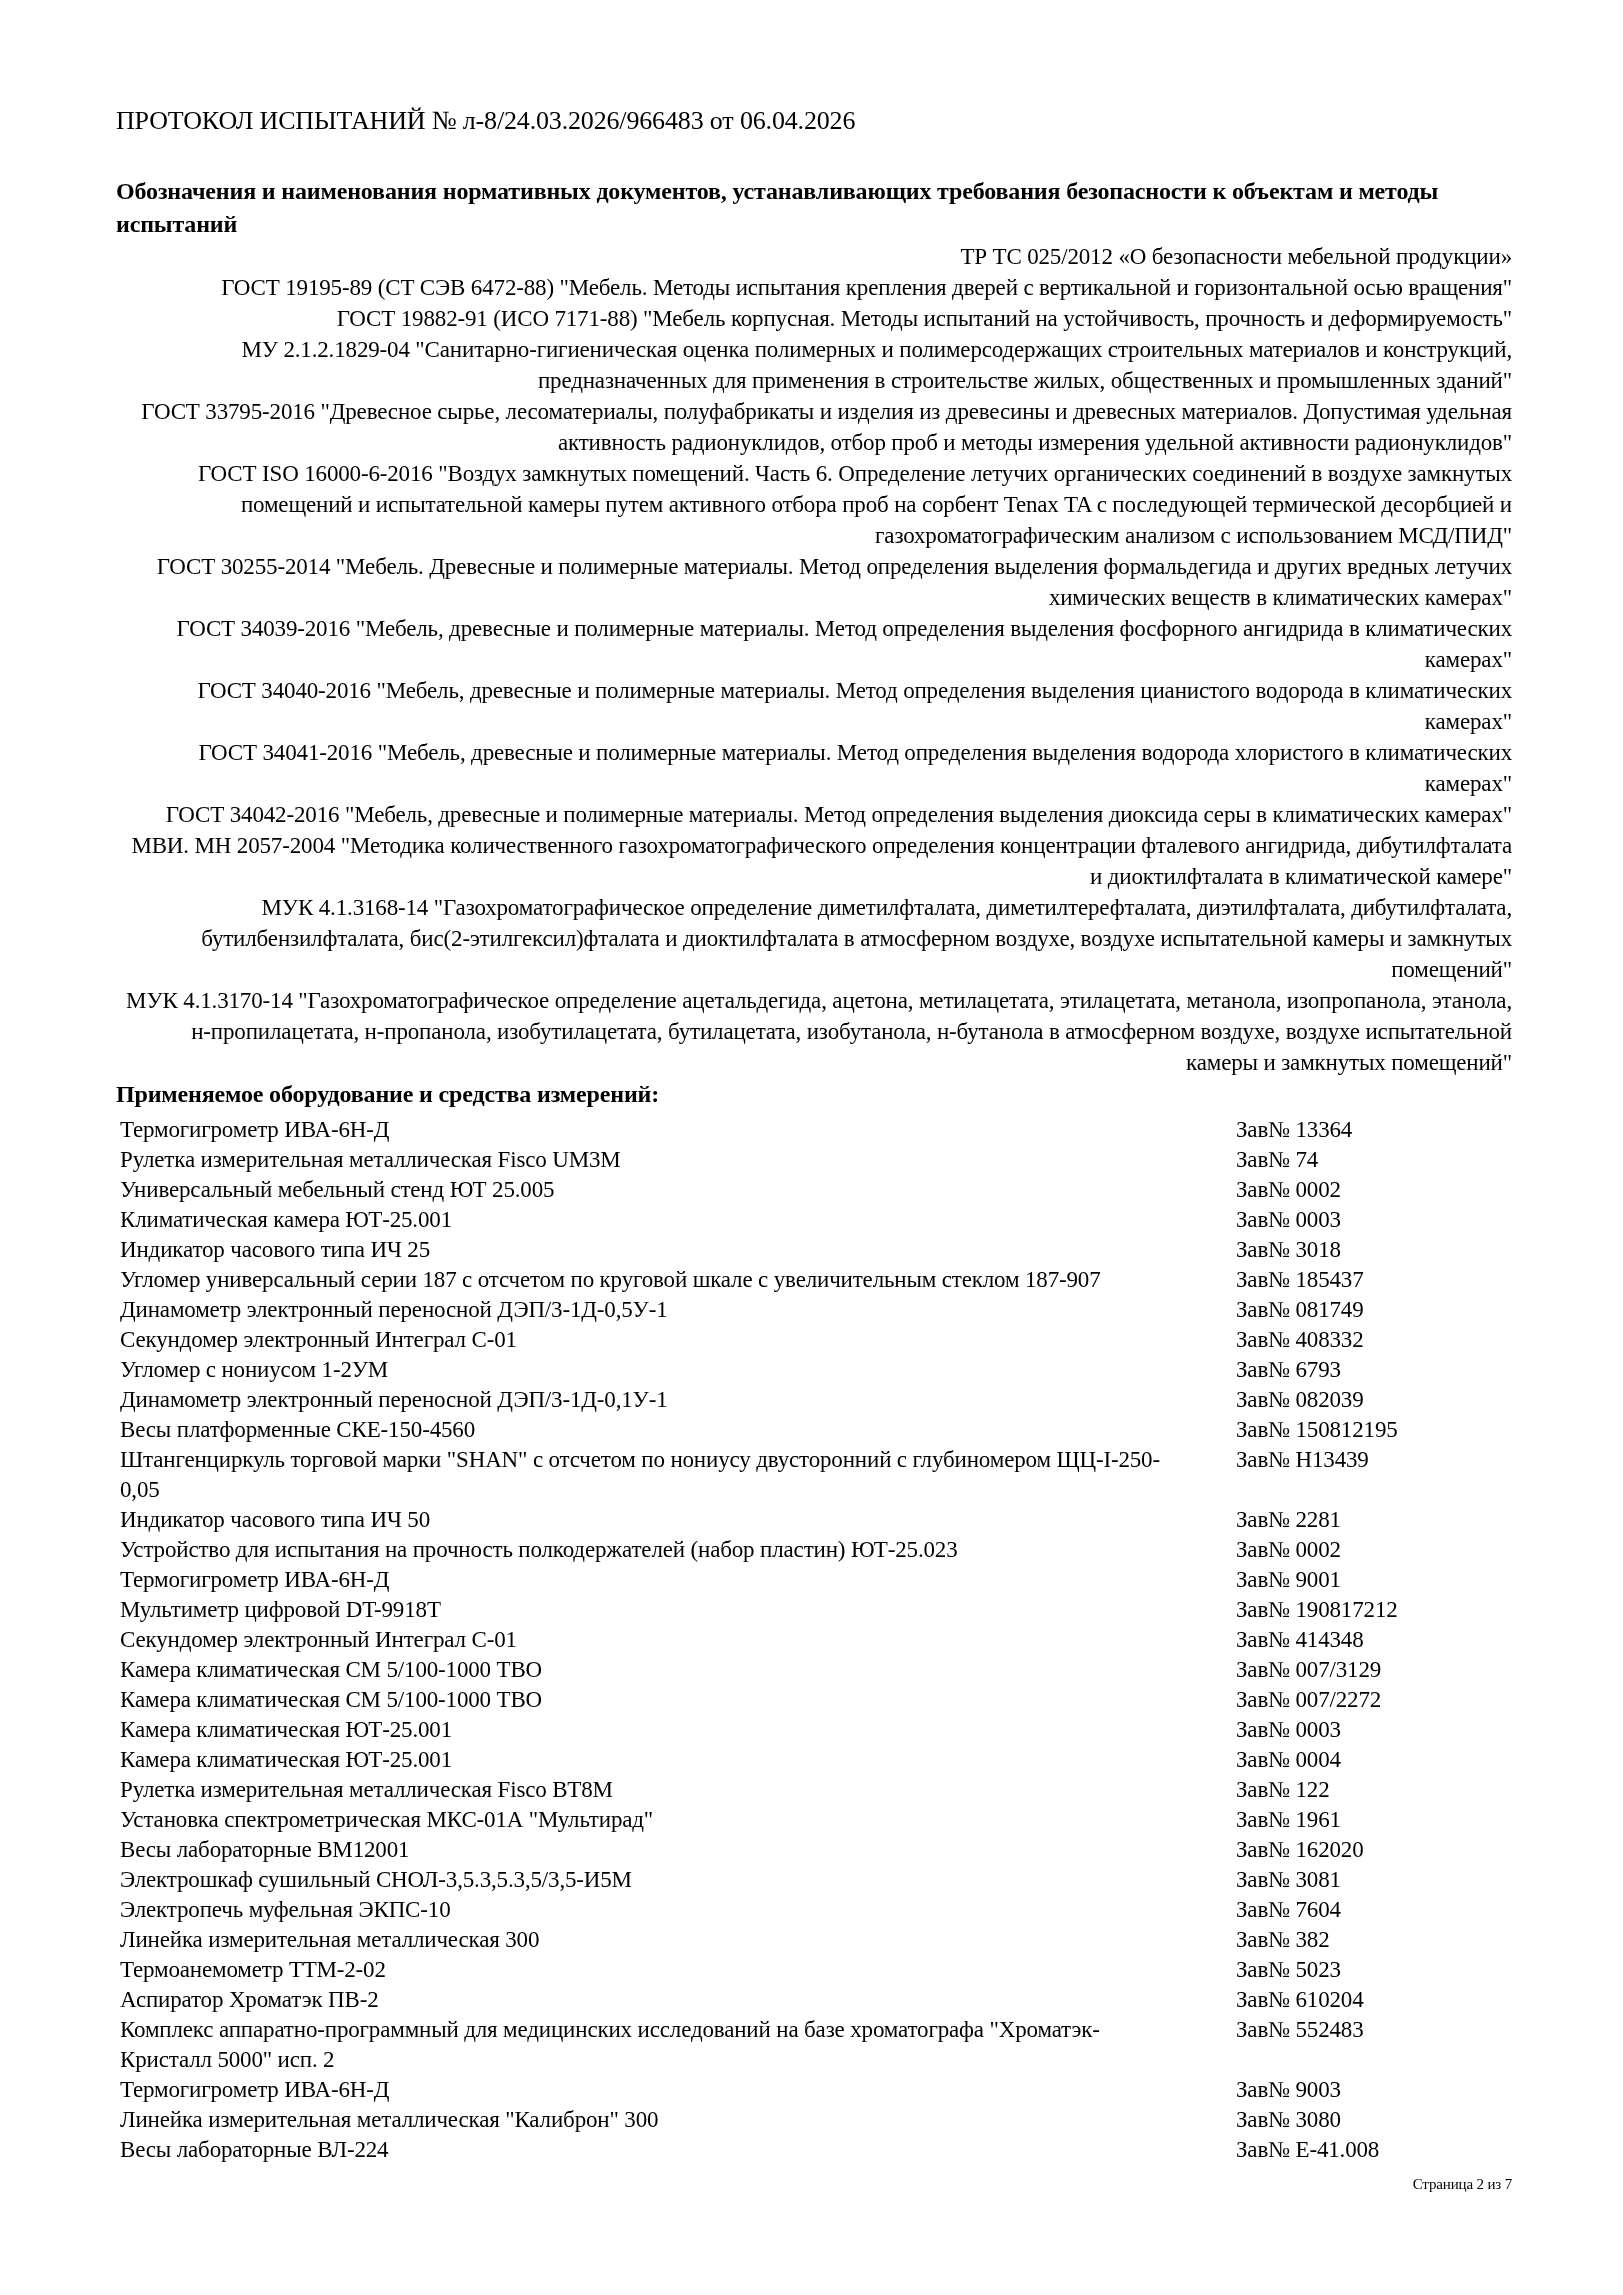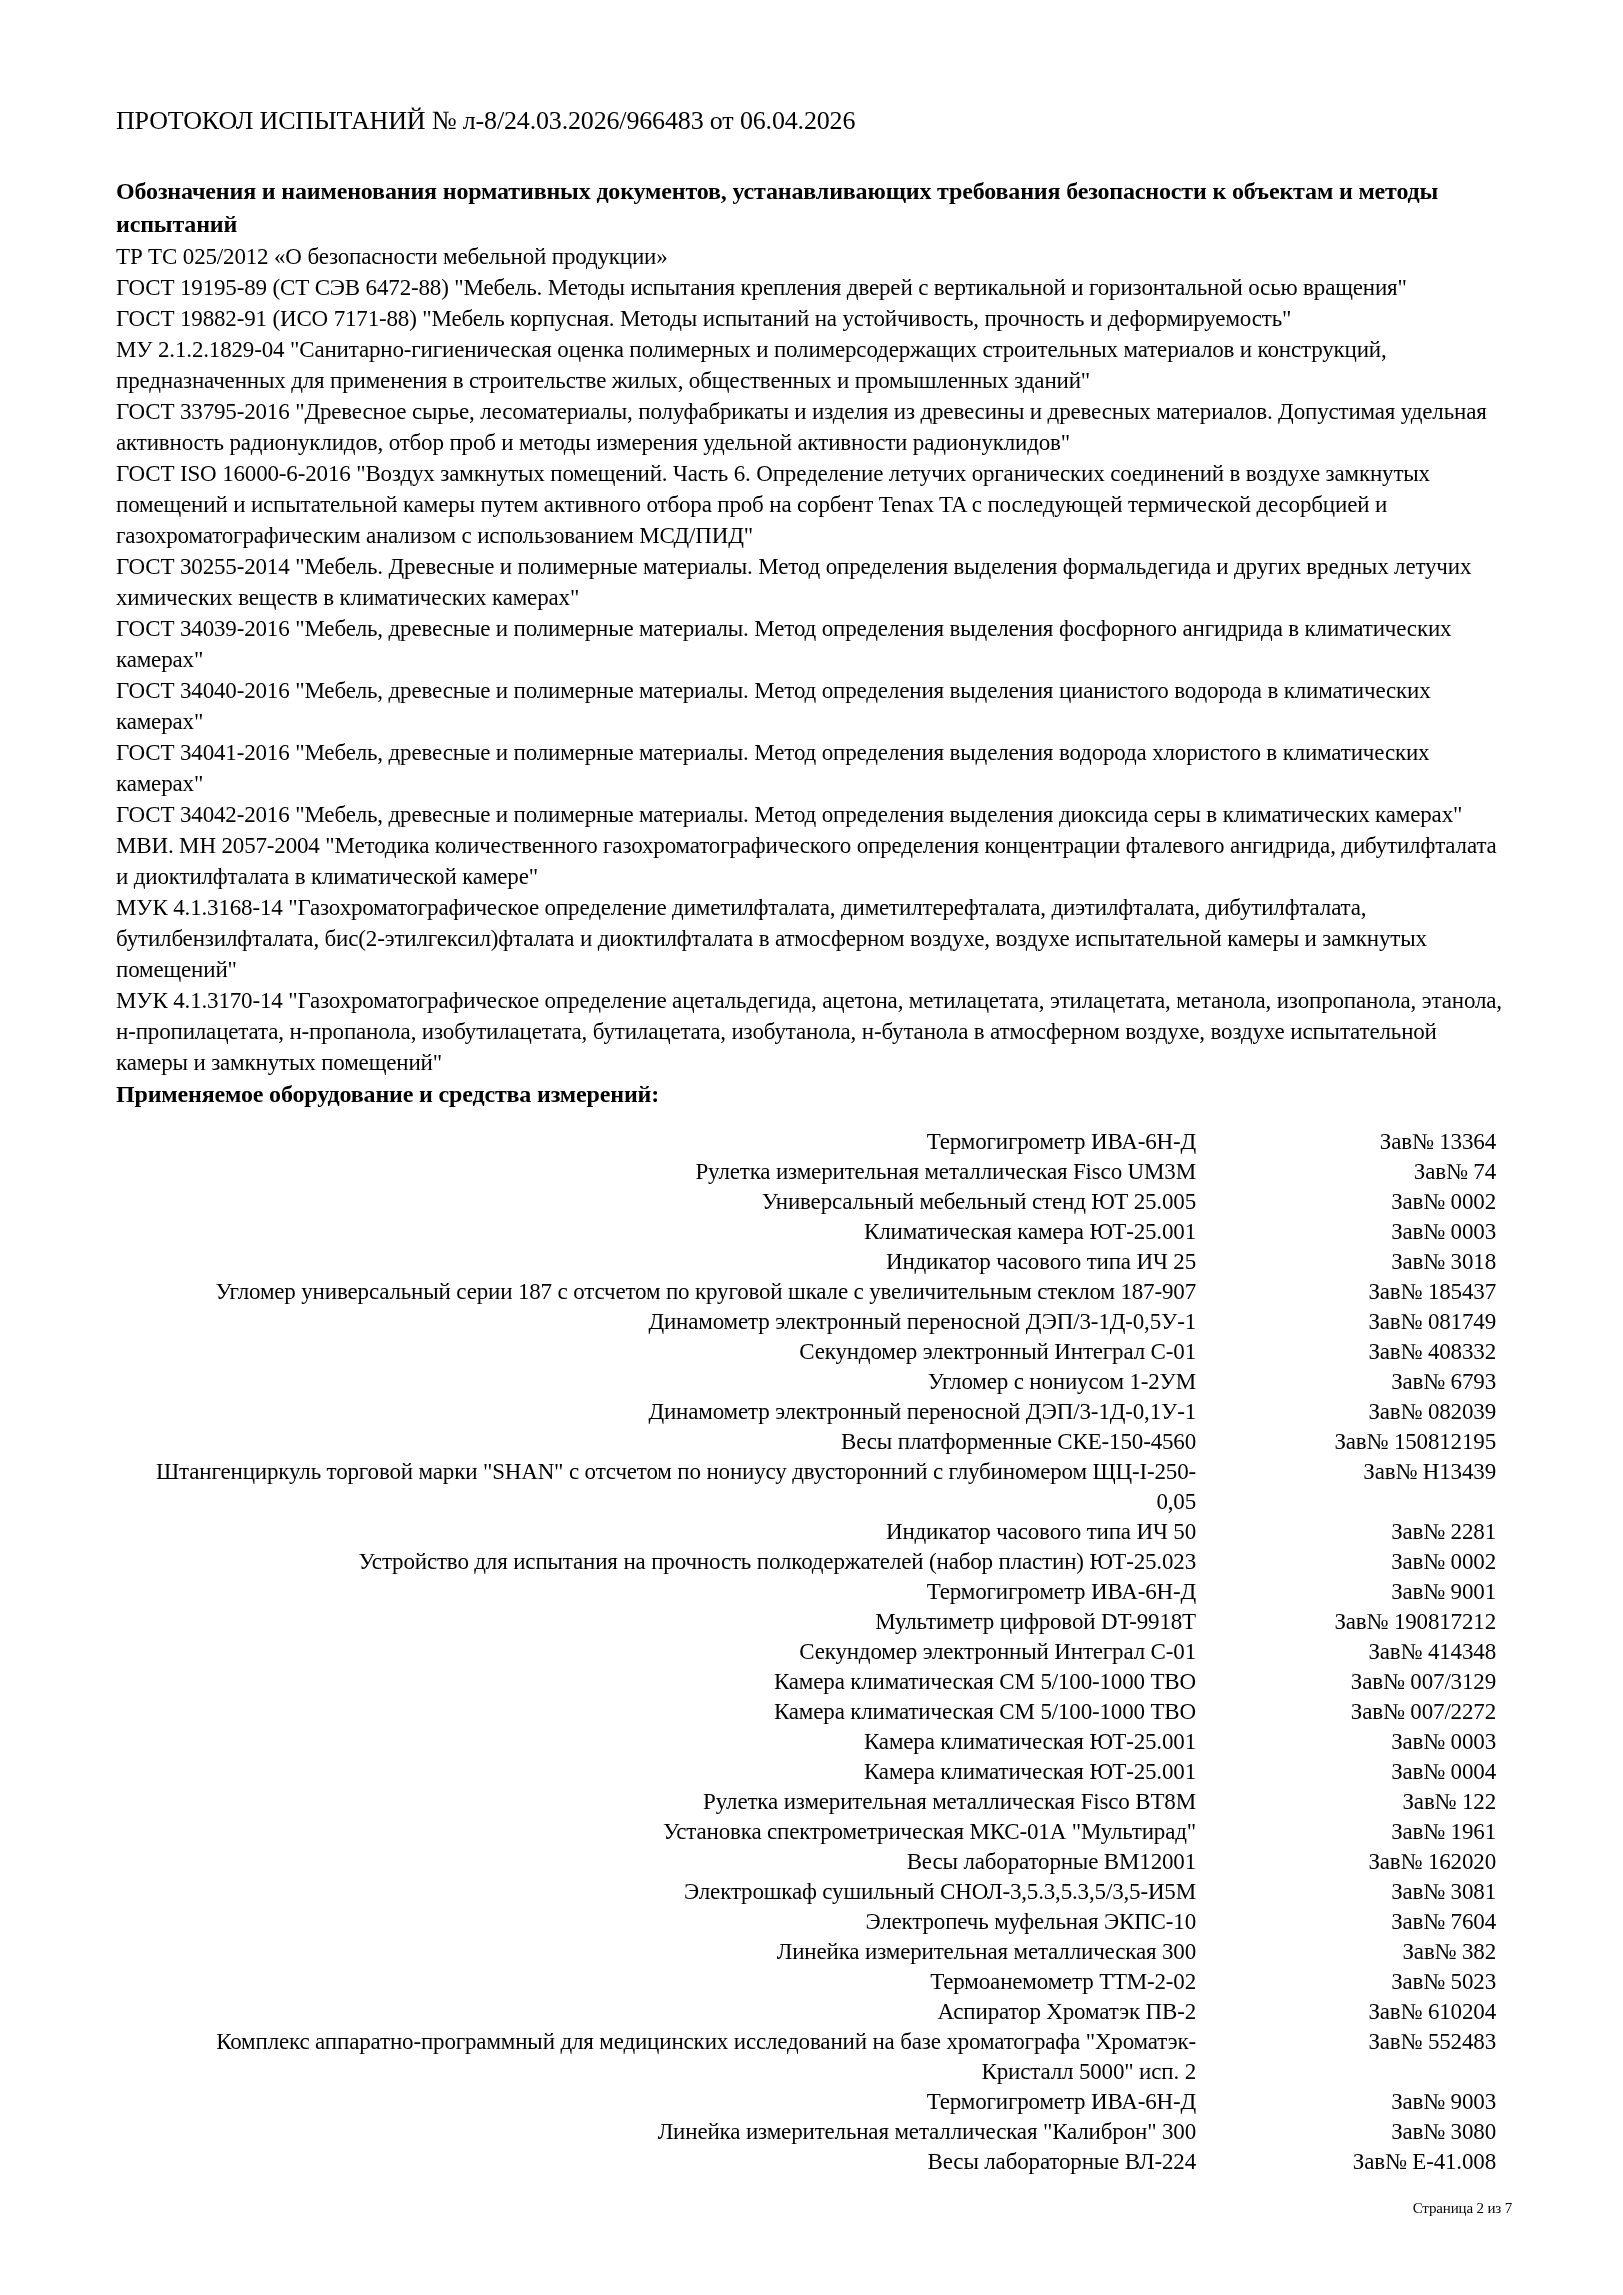--- a/index.html
+++ b/index.html
@@ -32,24 +32,24 @@
     font-weight: 700;
     margin: 0;
   }
   .doc-list {
     margin: 0;
   }
   .doc-line {
     font-size: 23px;
     line-height: 31px;
     margin: 0;
+    text-align: right;
   }
   .equip-table {
-    margin: 16px;
-    text-align: right;
+    margin: 4px;
   }
   .equip-row {
     display: grid;
     grid-template-columns: 1116px 1fr;
     align-items: start;
   }
   .equip-name {
     font-size: 23px;
     line-height: 30px;
     padding-right: 52px;

